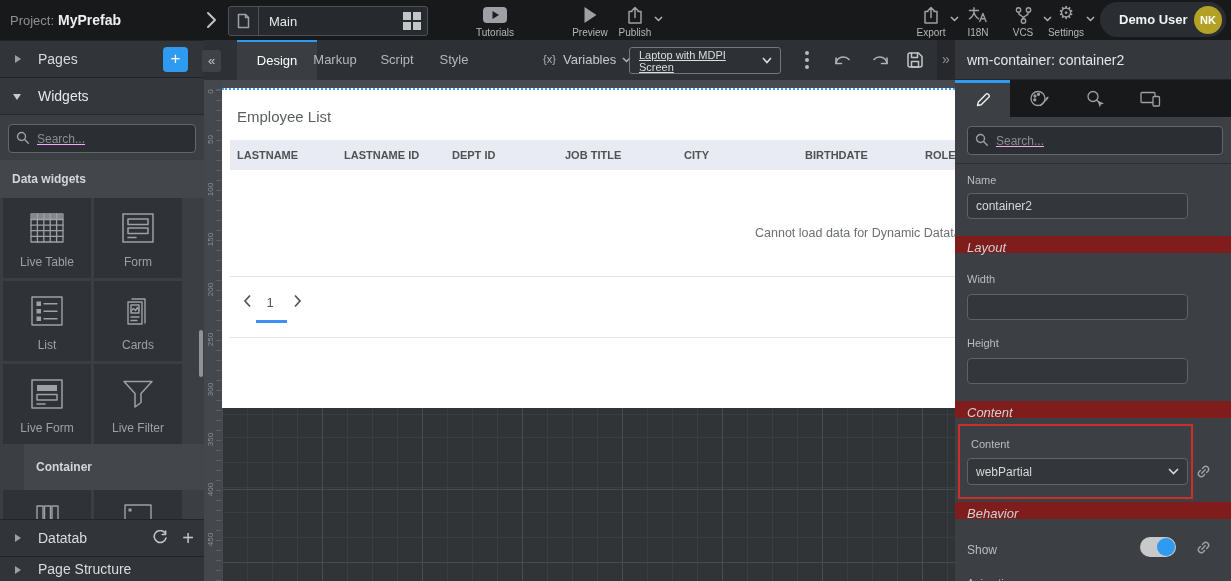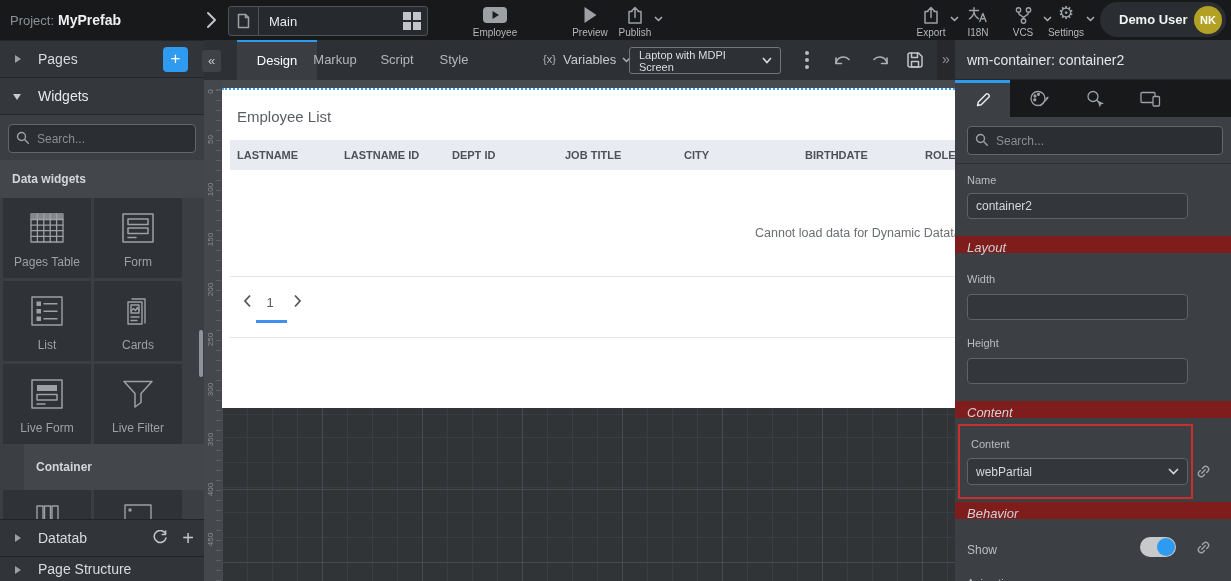--- a/index.html
+++ b/index.html
@@ -23,33 +23,33 @@
   .userpill{left:1100px;top:2px;width:126px;height:35px;background:#2a2d31;border-radius:18px;display:flex;align-items:center;}
   .userpill .uname{color:#f2f4f5;font-size:13px;font-weight:bold;margin-left:19px;}
   .userpill .avatar{margin-left:auto;margin-right:4px;width:28px;height:28px;border-radius:50%;background:#b3a125;color:#fff;font-size:11px;font-weight:bold;display:flex;align-items:center;justify-content:center;}
 
   
   #sidebar{left:0;top:40px;width:204px;height:541px;background:#3b3e42;overflow:hidden;}
   .accrow{position:absolute;left:0;width:204px;background:#31353a;border-top:1px solid #222427;border-bottom:1px solid #26282b;color:#d9dbdd;font-size:14px;}
   .tri-r{position:absolute;left:15px;width:0;height:0;border-top:4px solid transparent;border-bottom:4px solid transparent;border-left:6px solid #9aa0a5;}
   .tri-d{position:absolute;left:13px;width:0;height:0;border-left:4px solid transparent;border-right:4px solid transparent;border-top:6px solid #c7cbce;}
   .srchwrap{position:absolute;height:27px;background:#2b2e32;border:1px solid #63676b;border-radius:4px;}
-  .srchwrap input{position:absolute;left:26px;top:0;right:4px;bottom:0;background:transparent;border:0;outline:0;color:#f0abfc;font-size:12px;font-family:inherit;}
+  .srchwrap input{position:absolute;left:26px;top:0;right:4px;bottom:0;background:transparent;border:0;outline:0;color:#f0abfc;font-size:12px;font-family:inherit;text-decoration:underline;}
   .srchwrap input::placeholder{color:#8a8e92;}
   .srchwrap svg{position:absolute;left:7px;top:6px;}
   .sechdr{position:absolute;left:0;width:204px;background:#43464b;color:#d4d6d8;font-size:12px;font-weight:bold;display:flex;align-items:center;padding-left:12px;box-sizing:border-box;}
   .tile{position:absolute;width:88px;height:80px;background:#2f3236;color:#9da1a5;font-size:12px;}
   .tile .ticon{position:absolute;top:9px;left:50%;transform:translateX(-50%);}
   .tile .tlbl{position:absolute;bottom:9px;left:0;right:0;text-align:center;}
 
   
   #cvtoolbar{left:204px;top:40px;width:751px;height:40px;background:#2d3135;}
   .cvtab{position:absolute;top:0;height:40px;line-height:40px;color:#b3b7bb;font-size:13px;text-align:center;}
   .cvtab.active{background:#3a3e43;border-top:2px solid #2e9bf0;height:38px;line-height:37px;color:#ffffff;}
-  .devsel{position:absolute;left:425px;top:7px;width:152px;height:27px;border:1px solid #72767a;border-radius:3px;color:#dcdee0;font-size:11px;display:flex;align-items:center;box-sizing:border-box;}
+  .devsel{position:absolute;left:425px;top:7px;width:152px;height:27px;border:1px solid #72767a;border-radius:3px;color:#dcdee0;font-size:11px;display:flex;align-items:center;box-sizing:border-box;text-decoration:underline;}
   .kebab{position:absolute;left:601px;top:11px;display:flex;flex-direction:column;gap:3px;}
   .kebab div{width:4px;height:4px;border-radius:50%;background:#b8bcc0;}
   #cvarea{left:204px;top:80px;width:751px;height:501px;background:#46494d;overflow:hidden;}
   #vruler{position:absolute;left:0;top:0;width:18px;height:501px;background:#44474b;}
   #vruler .rticks{position:absolute;right:1px;top:0;bottom:0;width:5px;background:repeating-linear-gradient(to bottom,#5c6064 0 1px,transparent 1px 10px);background-position-y:10px;}
   .rnum{position:absolute;left:-4px;width:20px;text-align:center;transform:rotate(-90deg);font-size:8px;color:#8a8e92;}
   #page{position:absolute;left:18px;top:8px;width:733px;height:320px;background:#ffffff;border-top:2px dotted #3aa0f5;box-sizing:border-box;overflow:hidden;}
   #gridarea{position:absolute;left:18px;top:328px;width:733px;height:173px;background-color:#313437;
     background-image:
       repeating-linear-gradient(90deg,#474a4e 0 1px,transparent 1px 100px),
@@ -111,21 +111,21 @@
       </span>
   </div>
 
   <div class="tbact" style="left:470px;width:50px;">
     <span class="icn">
       <svg width="26" height="18" viewBox="0 0 26 18">
           <rect x="1" y="1" width="24" height="16" rx="4" fill="#9da1a5"></rect>
           <polygon points="10.5,5 17,9 10.5,13" fill="#1c1e20"></polygon>
         </svg>
     </span>
-    <span class="lbl">Employee</span>
+    <span class="lbl">Tutorials</span>
   </div>
   <div class="tbact" style="left:565px;width:50px;">
     <span class="icn" style="top:3px">
       <svg width="13" height="16" viewBox="0 0 13 16">
           <polygon points="1,0 13,8 1,16" fill="#9da1a5"></polygon>
         </svg>
     </span>
     <span class="lbl">Preview</span>
   </div>
   <div class="tbact" style="left:610px;width:50px;">
@@ -212,21 +212,21 @@
   <div class="sechdr" style="top:120px;height:38px;">Data widgets</div>
 
   <div class="tile" style="left:3px;top:158px;">
     <span class="ticon">
       <svg class="ic" width="40" height="42" viewBox="0 0 40 42" style="stroke-width:1.3">
           <rect x="4" y="7" width="32" height="28" fill="none"></rect>
           <rect x="4" y="7" width="32" height="5.5" fill="#84888c" stroke="none"></rect>
           <path d="M10.4 7v28M16.8 7v28M23.2 7v28M29.6 7v28M4 12.5h32M4 18.1h32M4 23.7h32M4 29.3h32"></path>
         </svg>
     </span>
-    <span class="tlbl">Pages Table</span>
+    <span class="tlbl">Live Table</span>
   </div>
   <div class="tile" style="left:94px;top:158px;">
     <span class="ticon">
       <svg class="ic" width="40" height="42" viewBox="0 0 40 42" style="stroke-width:1.5">
           <rect x="5" y="7" width="30" height="28"></rect>
           <rect x="10" y="12" width="20" height="5.5"></rect>
           <rect x="10" y="21" width="20" height="5.5"></rect>
           <path d="M10 30.5h8"></path>
         </svg>
     </span>

